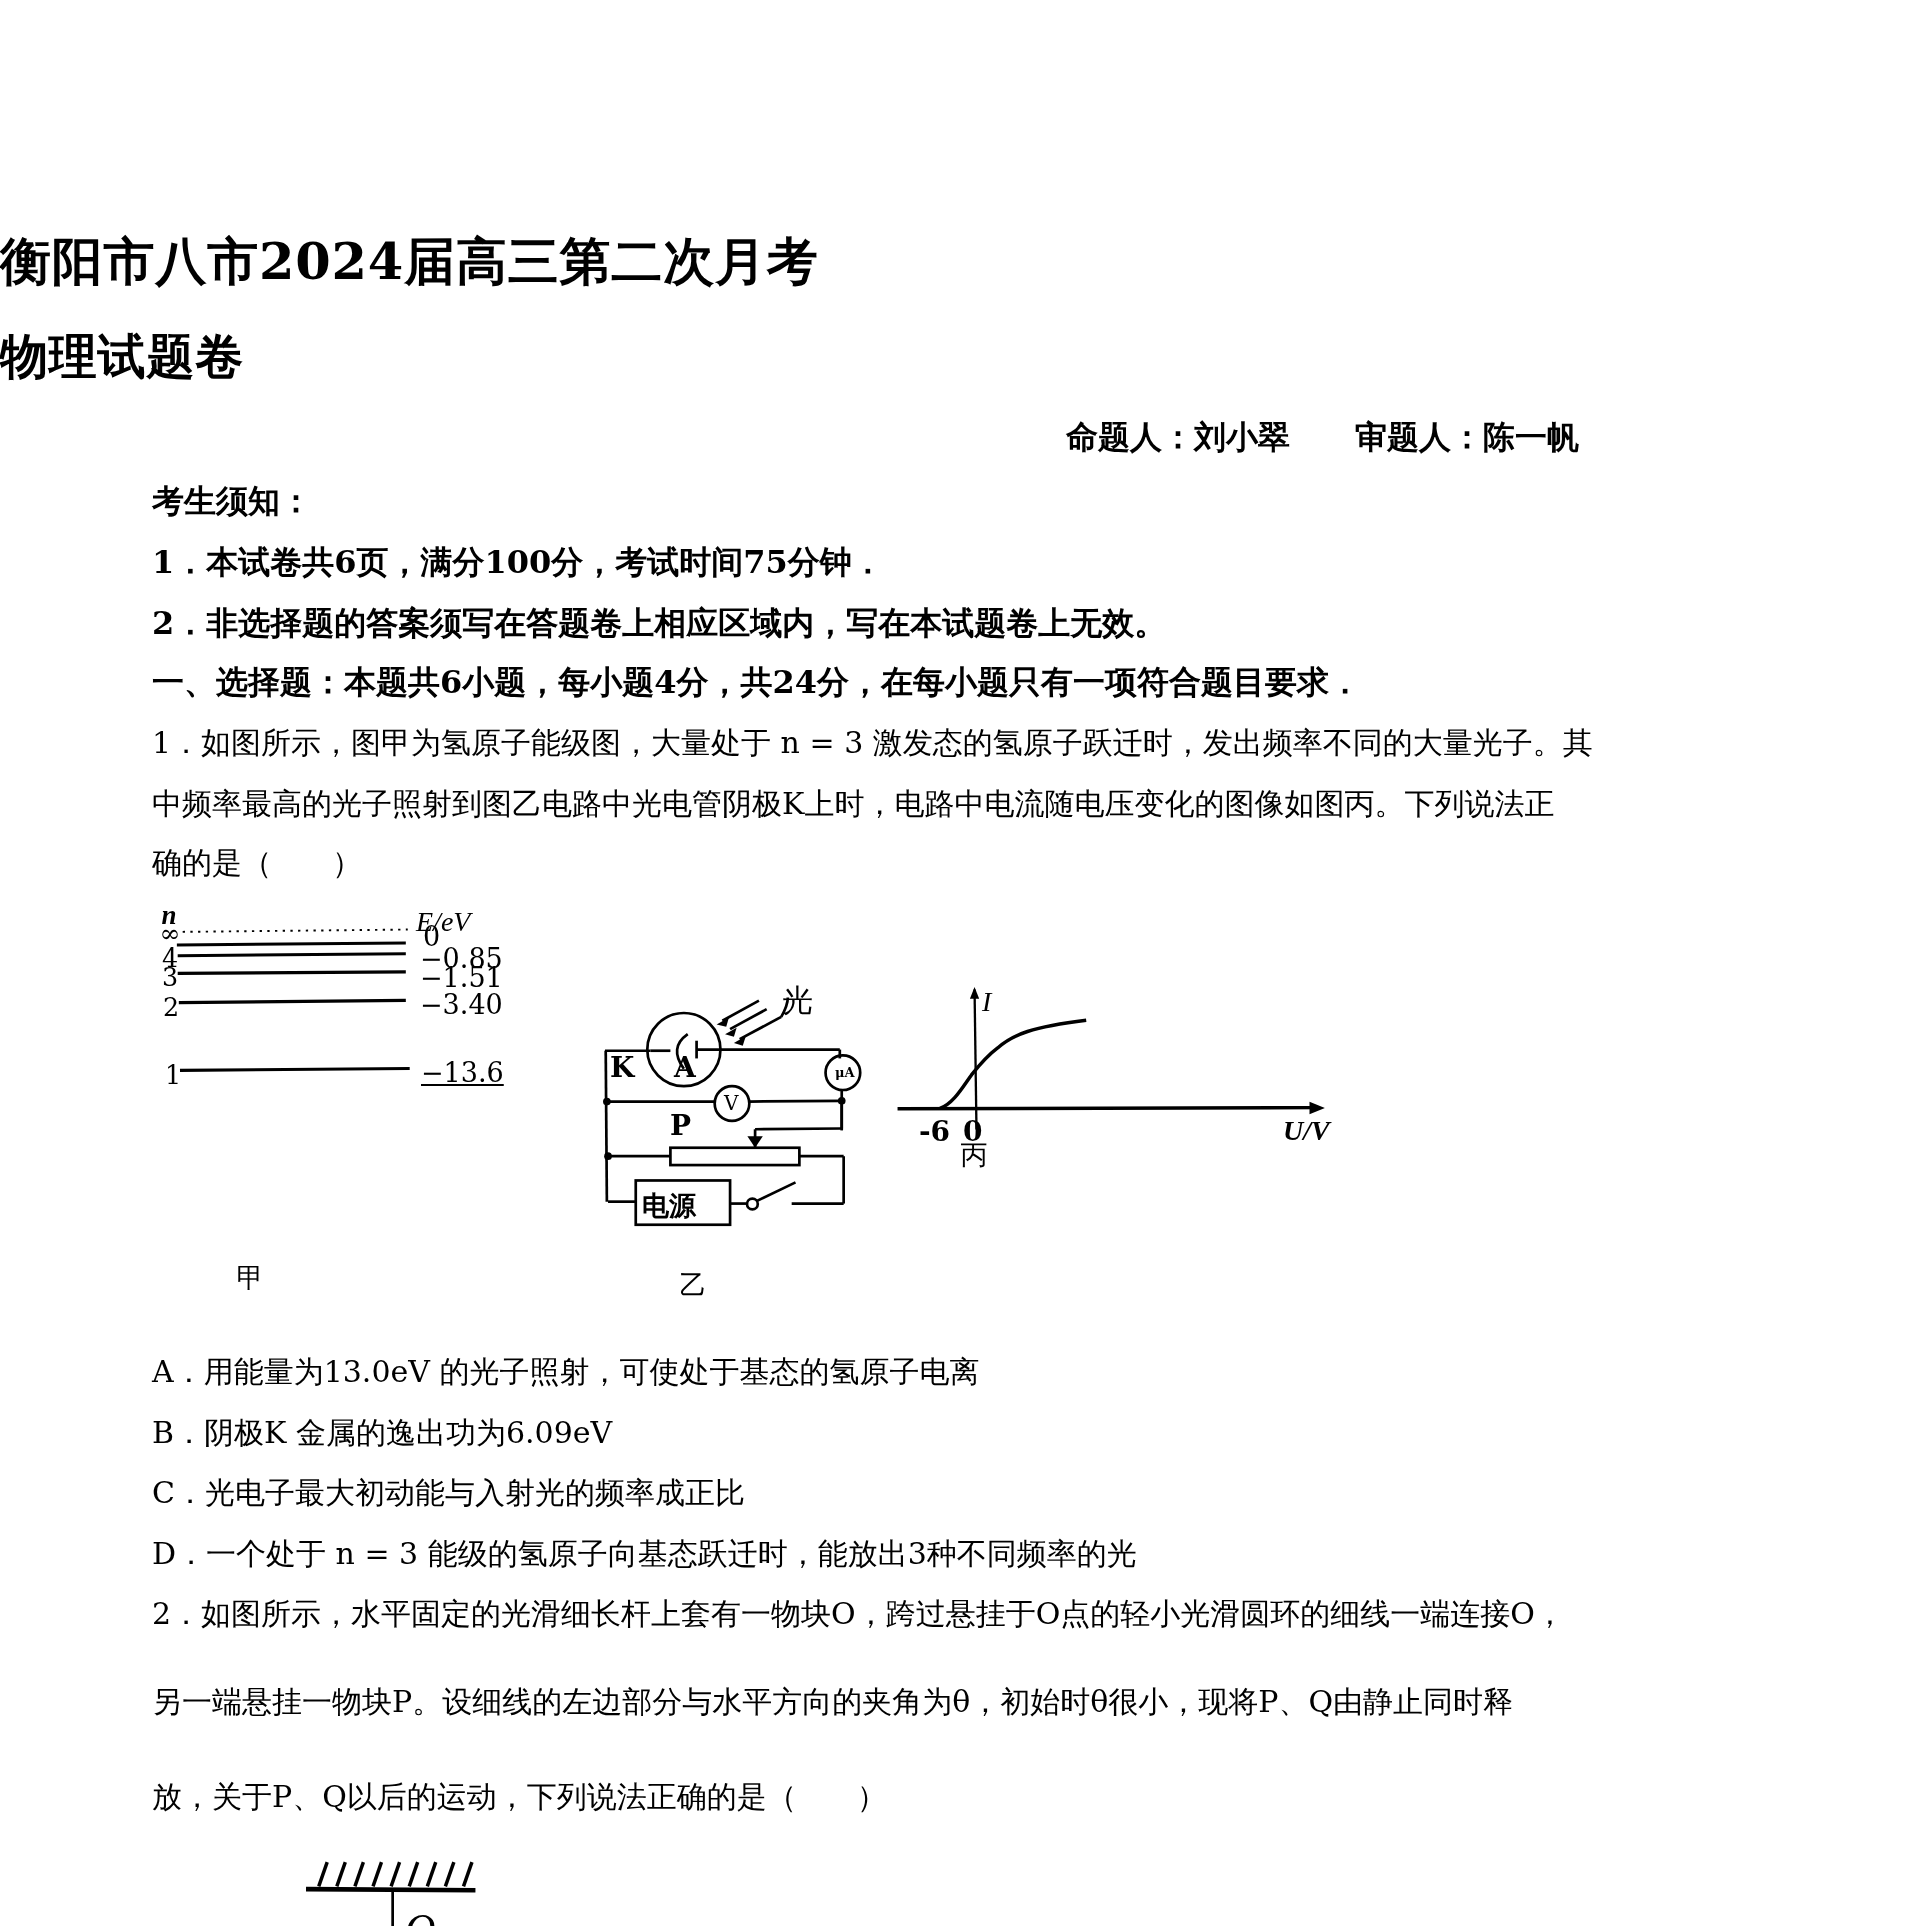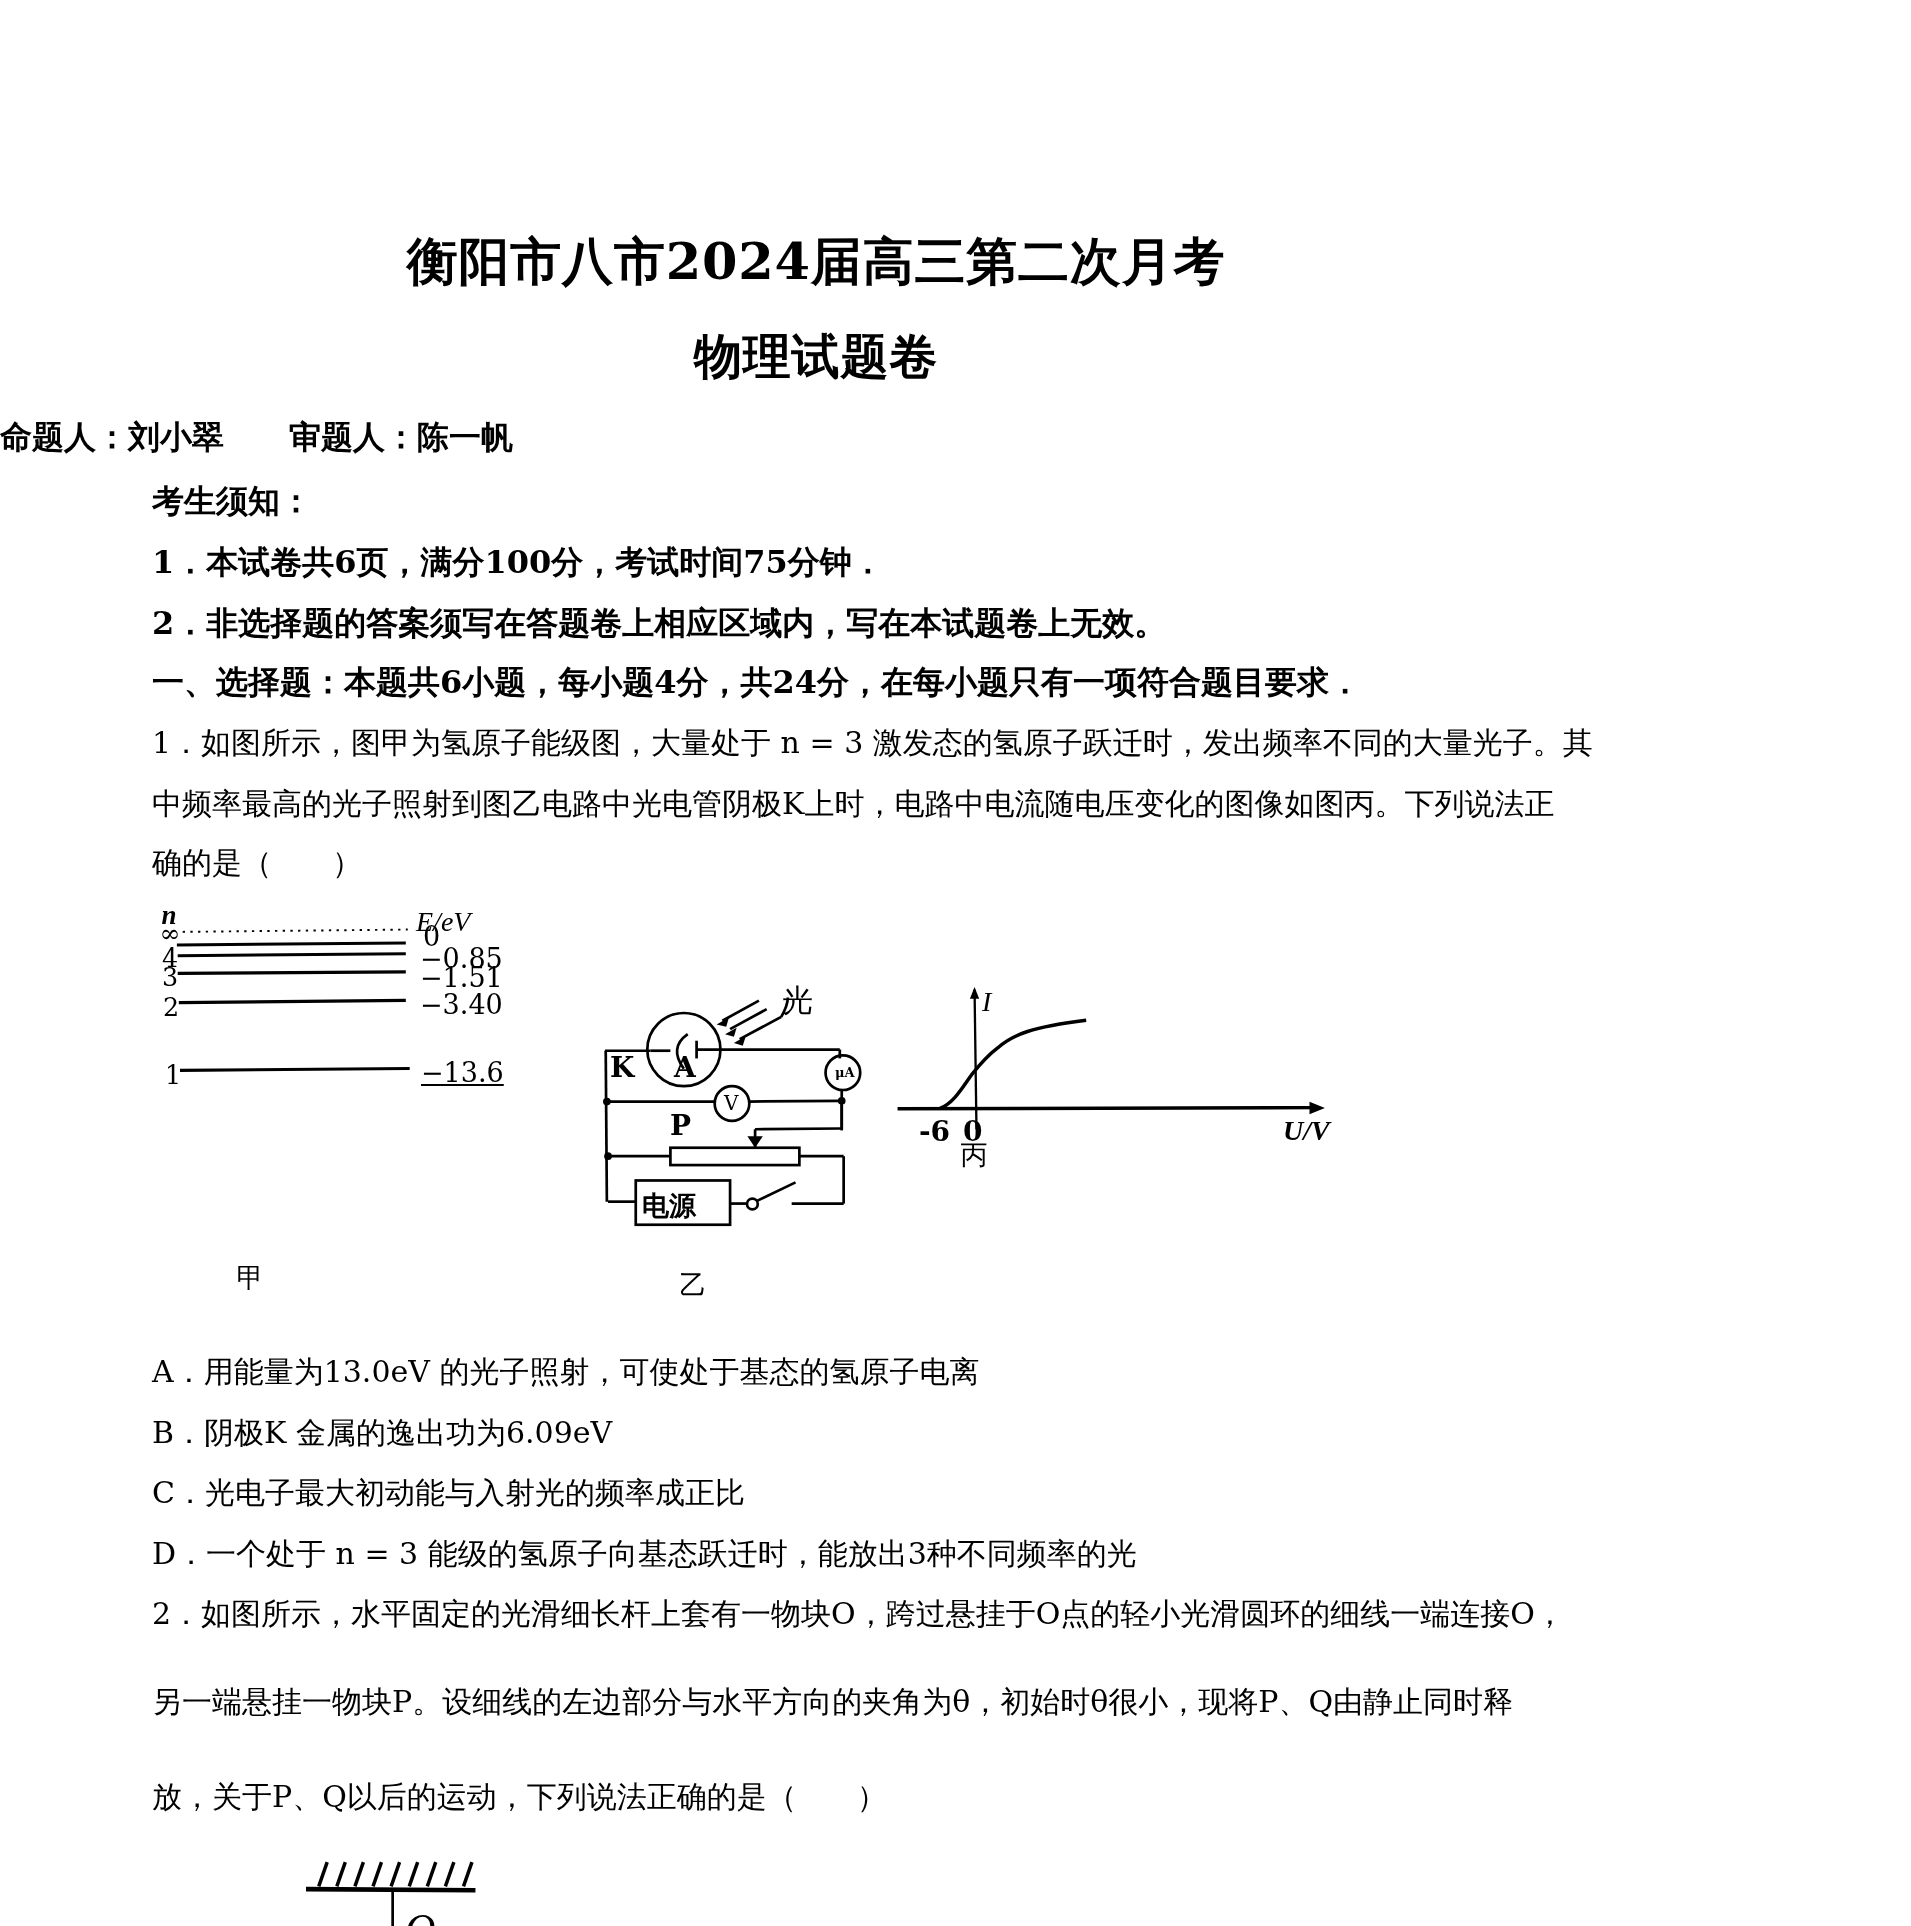--- a/index.html
+++ b/index.html
@@ -10,28 +10,28 @@
     body {
       width: 1911px;
       height: 2703px;
       position: relative;
       overflow: hidden;
       font-family: "DejaVu Serif", "Liberation Serif", serif;
       color: #000;
     }
     .abs { position: absolute; }
     .title {
-      left: 0; width: 1632px; text-align: center;
+      left: 0; width: 1632px; text-align: left;
       font-weight: bold;
       font-size: 51px;
       line-height: 1;
       letter-spacing: 0.8px;
     }
     .subtitle {
-      left: 0; width: 1579px; text-align: left;
+      left: 0; width: 1579px; text-align: right;
       font-weight: bold;
       font-size: 32px;
       line-height: 1;
     }
     .subtitle span { display: inline-block; }
     .notice {
       left: 152px;
       font-weight: bold;
       font-size: 32px;
       line-height: 1;

